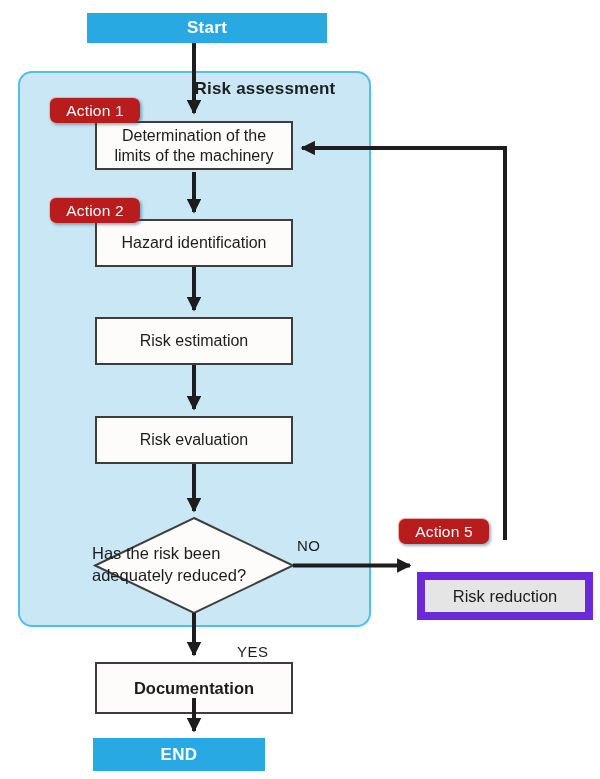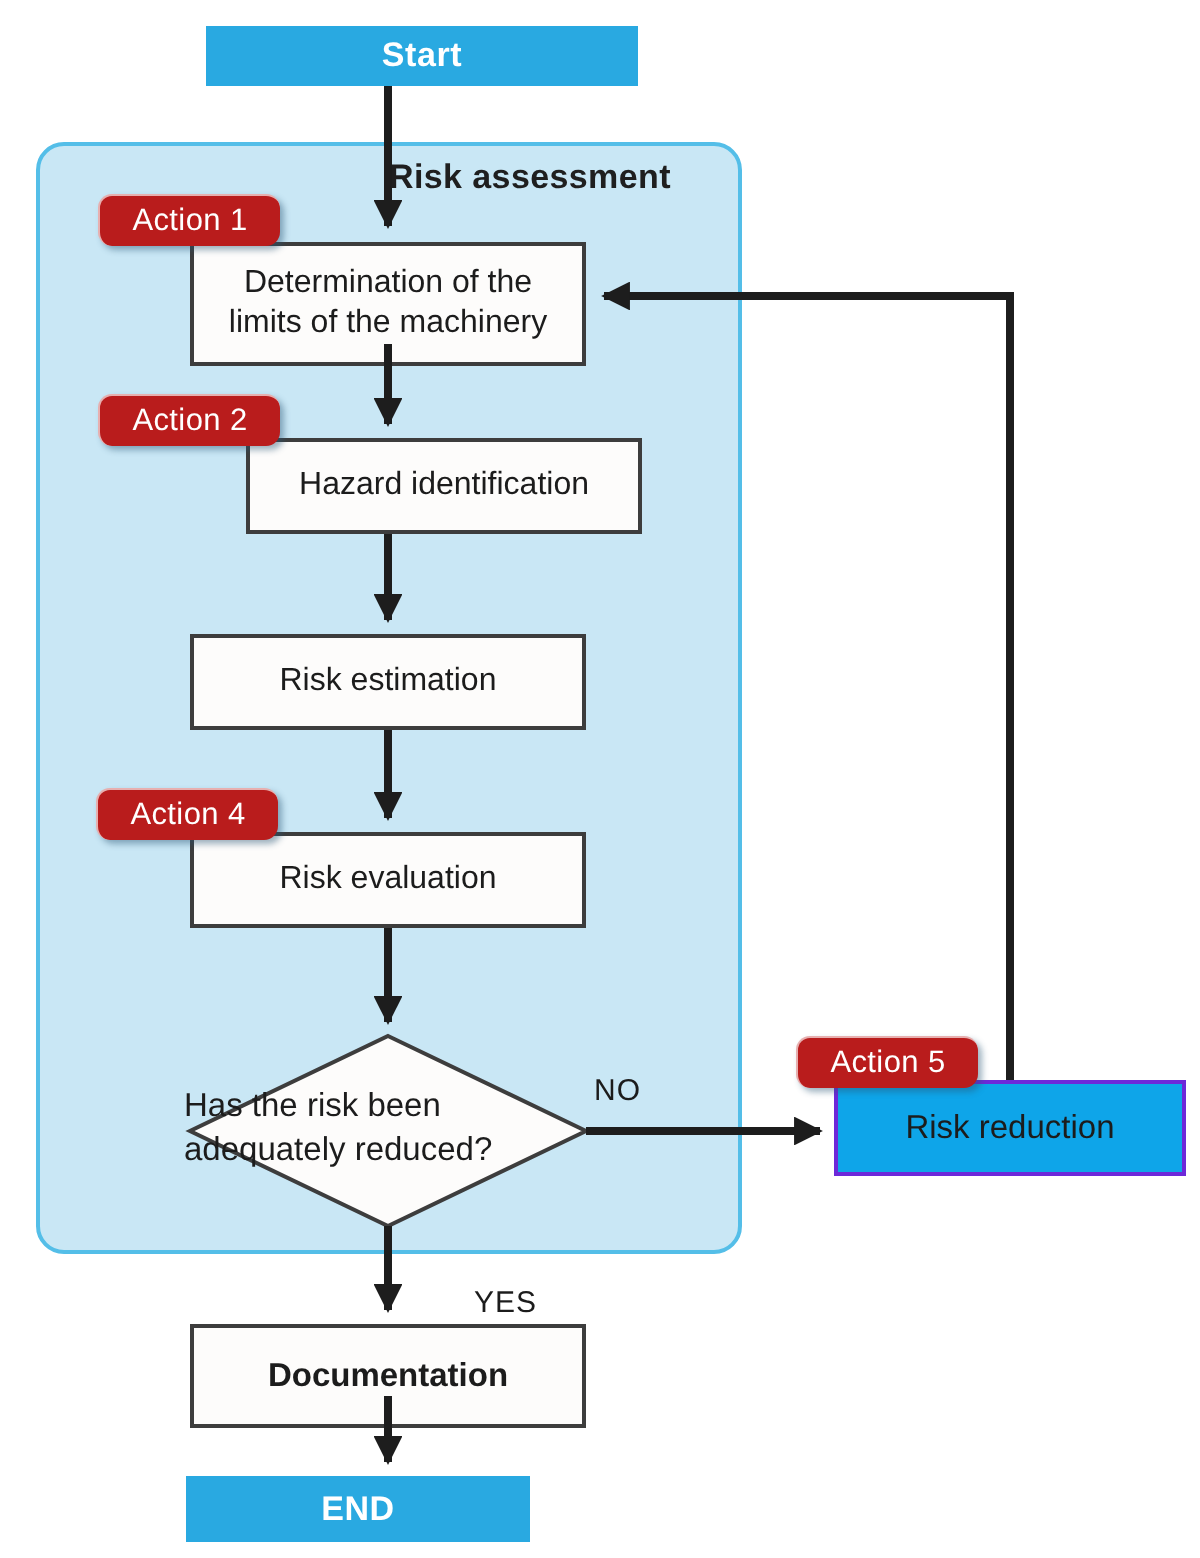--- a/index.html
+++ b/index.html
@@ -35,22 +35,22 @@
     letter-spacing:0.2px;
   }
   .decision-text{
     position:absolute;left:92px;top:543px;width:204px;
     font-size:16.5px;color:#1c1c1c;line-height:1.32;z-index:6;
   }
   .edge-label{
     position:absolute;font-size:15px;color:#1c1c1c;z-index:6;letter-spacing:0.5px;
   }
   .reduction{
-    position:absolute;left:417px;top:540px;width:176px;height:48px;
-    background:#0ea5e9;border:2px solid #6d28d9;box-sizing:border-box;
+    position:absolute;left:417px;top:572px;width:176px;height:48px;
+    background:#e5e5e5;border:8px solid #6d28d9;box-sizing:border-box;
     display:flex;align-items:center;justify-content:center;
     font-size:16.5px;color:#1c1c1c;z-index:4;
   }
   .docbox{font-weight:bold;font-size:16.5px;}
   .line{display:block;}
 </style>
 </head>
 <body>
 
 <div class="canvas">
@@ -74,34 +74,33 @@
       <path d="M194,464 L194,511" marker-end="url(#ah)"></path>
       <path d="M194,613 L194,655" marker-end="url(#ah)"></path>
       <path d="M194,698 L194,731" marker-end="url(#ah)"></path>
       <path d="M293,565.5 L410,565.5" marker-end="url(#ah)"></path>
       <path d="M505,540 L505,148 L302,148" marker-end="url(#ah)"></path>
     </g>
   </svg>
 
   <div class="panel-title">Risk assessment</div>
 
-  <div class="bluebox" style="left:103px;top:13px;width:216px;height:30px;">Start</div>
+  <div class="bluebox" style="left:87px;top:13px;width:240px;height:30px;">Start</div>
 
   <div class="badge" style="left:49px;top:97px;">Action 1</div>
-  <div class="procbox" style="left:95px;top:121px;width:198px;height:62px;">
+  <div class="procbox" style="left:95px;top:121px;width:198px;height:49px;">
     <span class="line">Determination of the</span>
     <span class="line">limits of the machinery</span>
   </div>
 
   <div class="badge" style="left:49px;top:197px;">Action 2</div>
-  <div class="procbox" style="left:95px;top:219px;width:198px;height:48px;margin-left:28px;">Hazard identification</div>
+  <div class="procbox" style="left:95px;top:219px;width:198px;height:48px;">Hazard identification</div>
 
   <div class="procbox" style="left:95px;top:317px;width:198px;height:48px;">Risk estimation</div>
 
-  <div class="badge" style="left:48px;top:394px;">Action 4</div>
   <div class="procbox" style="left:95px;top:416px;width:198px;height:48px;">Risk evaluation</div>
 
   <div class="decision-text">
     <span class="line">Has the risk been</span>
     <span class="line">adequately reduced?</span>
   </div>
   <div class="edge-label" style="left:297px;top:537px;">NO</div>
   <div class="edge-label" style="left:207px;top:643px;margin-left:30px;">YES</div>
 
   <div class="badge" style="left:398px;top:518px;">Action 5</div>

